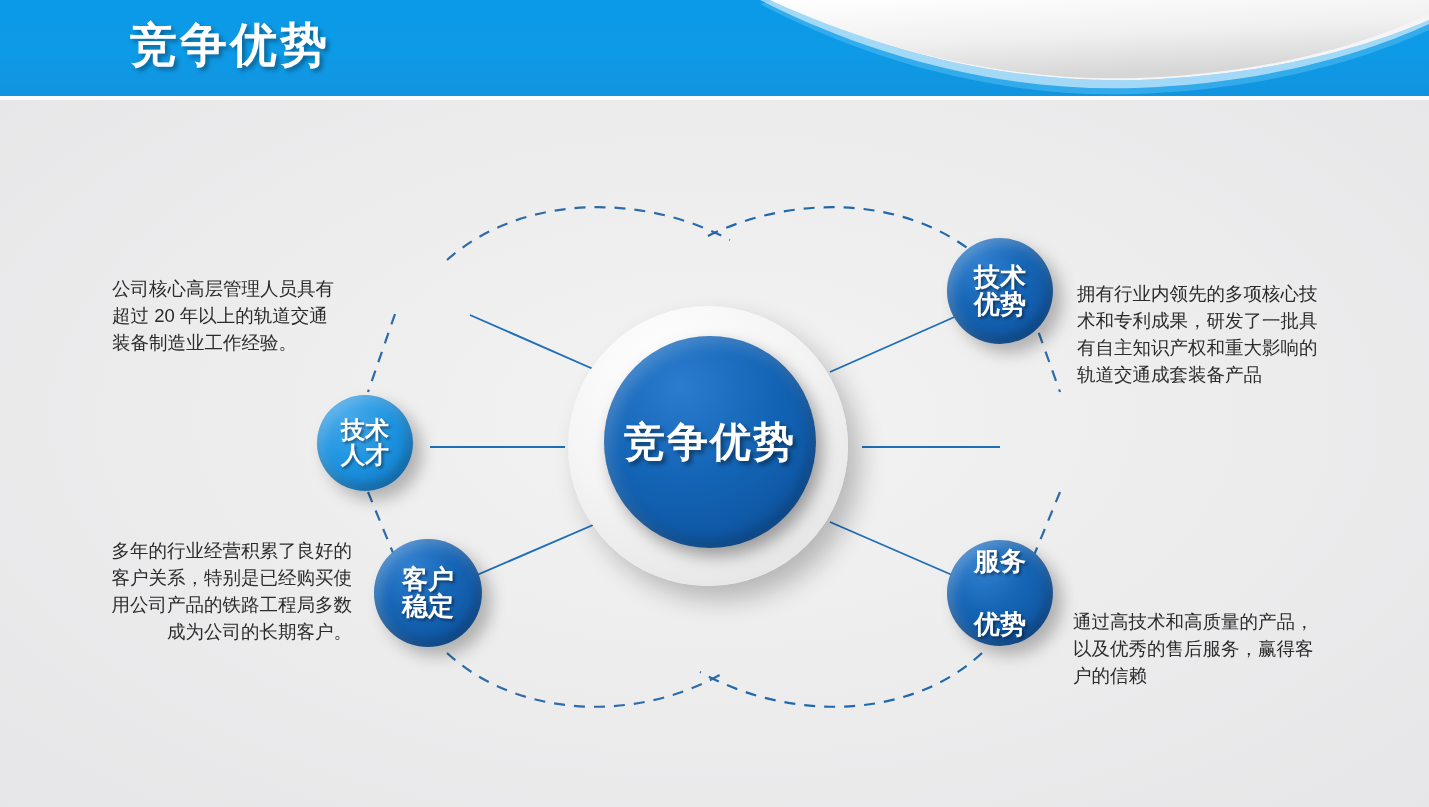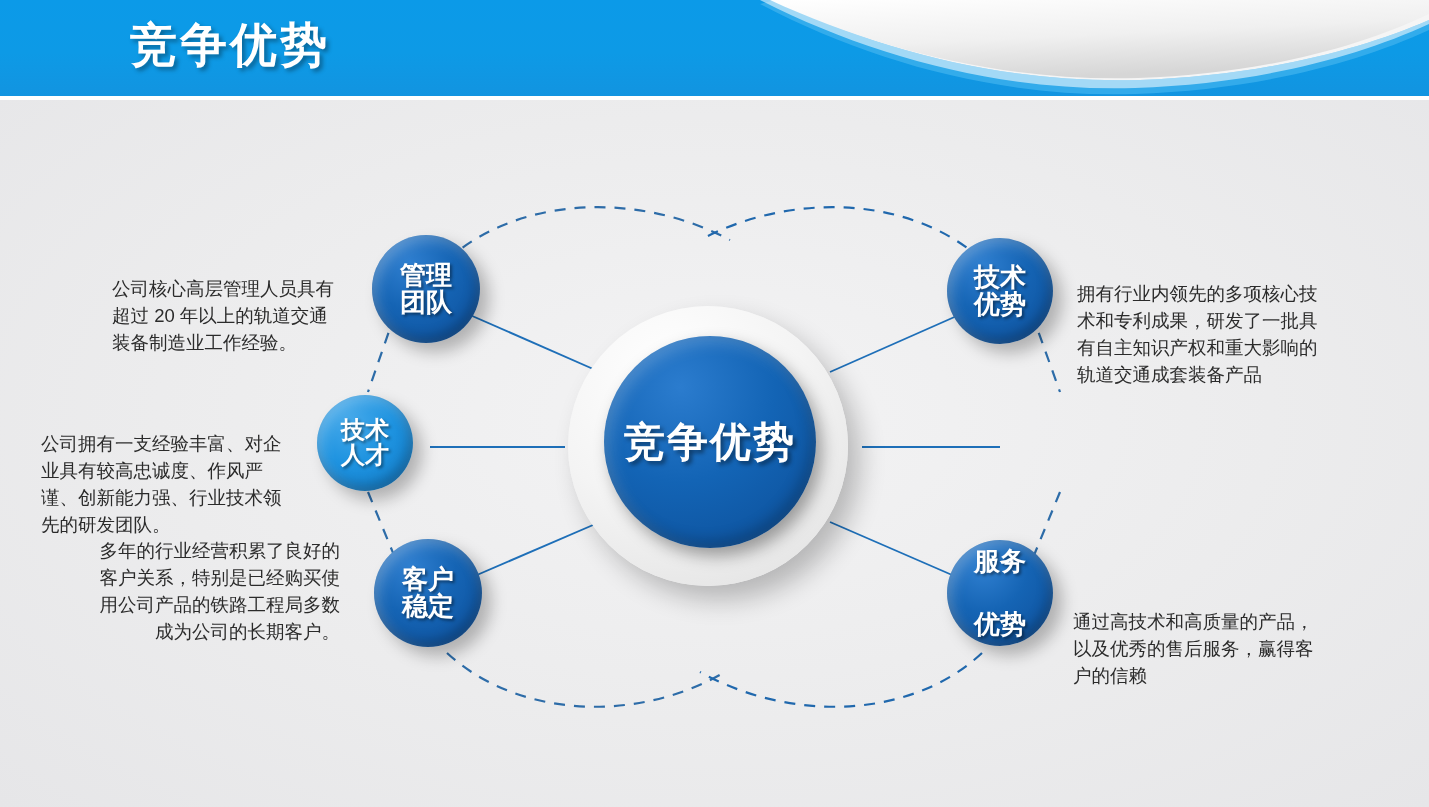--- a/index.html
+++ b/index.html
@@ -187,24 +187,20 @@
       <path d="M 1060 392 L 1030 465" fill="none" stroke="#2d6ca8" stroke-width="2.2" stroke-dasharray="11 9"></path>
 
       <line x1="470" y1="215" x2="600" y2="272" stroke="#1e6fb8" stroke-width="1.9"></line>
       <line x1="430" y1="347" x2="565" y2="347" stroke="#1e6fb8" stroke-width="1.9"></line>
       <line x1="470" y1="478" x2="600" y2="422" stroke="#1e6fb8" stroke-width="1.9"></line>
       <line x1="959" y1="215" x2="830" y2="272" stroke="#1e6fb8" stroke-width="1.9"></line>
       <line x1="1000" y1="347" x2="862" y2="347" stroke="#1e6fb8" stroke-width="1.9"></line>
       <line x1="959" y1="478" x2="830" y2="422" stroke="#1e6fb8" stroke-width="1.9"></line>
     </svg>
 
-    <div class="node dark" style="left:372px; top:135px; width:108px; height:108px; font-size:26px;">
-      <span>管理</span>
-      <span>团队</span>
-    </div>
 
     <div class="node light" style="left:317px; top:295px; width:96px; height:96px; font-size:24px;">
       <span>技术</span>
       <span>人才</span>
     </div>
 
     <div class="node dark" style="left:374px; top:439px; width:108px; height:108px; font-size:26px;">
       <span>客户</span>
       <span>稳定</span>
     </div>
@@ -222,23 +218,22 @@
 
     <div class="hub">
       <div class="hub-core">
         <span>竞争</span>
         <span>优势</span>
       </div>
     </div>
 
     <div class="desc left-align" style="left:112px; top:135px; width:232px;">公司核心高层管理人员具有超过 20 年以上的轨道交通装备制造业工作经验。</div>
 
-    <div class="desc left-align" style="left:41px; top:290px; width:250px;">公司拥有一支经验丰富、对企业具有较高忠诚度、作风严谨、创新能力强、行业技术领先的研发团队。</div>
-
-    <div class="desc right-align" style="left:92px; top:437px; width:248px;">多年的行业经营积累了良好的客户关系，特别是已经购买使用公司产品的铁路工程局多数成为公司的长期客户。</div>
+
+    <div class="desc right-align" style="left:104px; top:437px; width:248px;">多年的行业经营积累了良好的客户关系，特别是已经购买使用公司产品的铁路工程局多数成为公司的长期客户。</div>
 
     <div class="desc left-align" style="left:1077px; top:140px; width:250px;">拥有行业内领先的多项核心技术和专利成果，研发了一批具有自主知识产权和重大影响的轨道交通成套装备产品</div>
 
 
     <div class="desc left-align" style="left:1073px; top:468px; width:250px;">通过高技术和高质量的产品，以及优秀的售后服务，赢得客户的信赖</div>
 
   </div>
 </div>
 
 </body></html>

